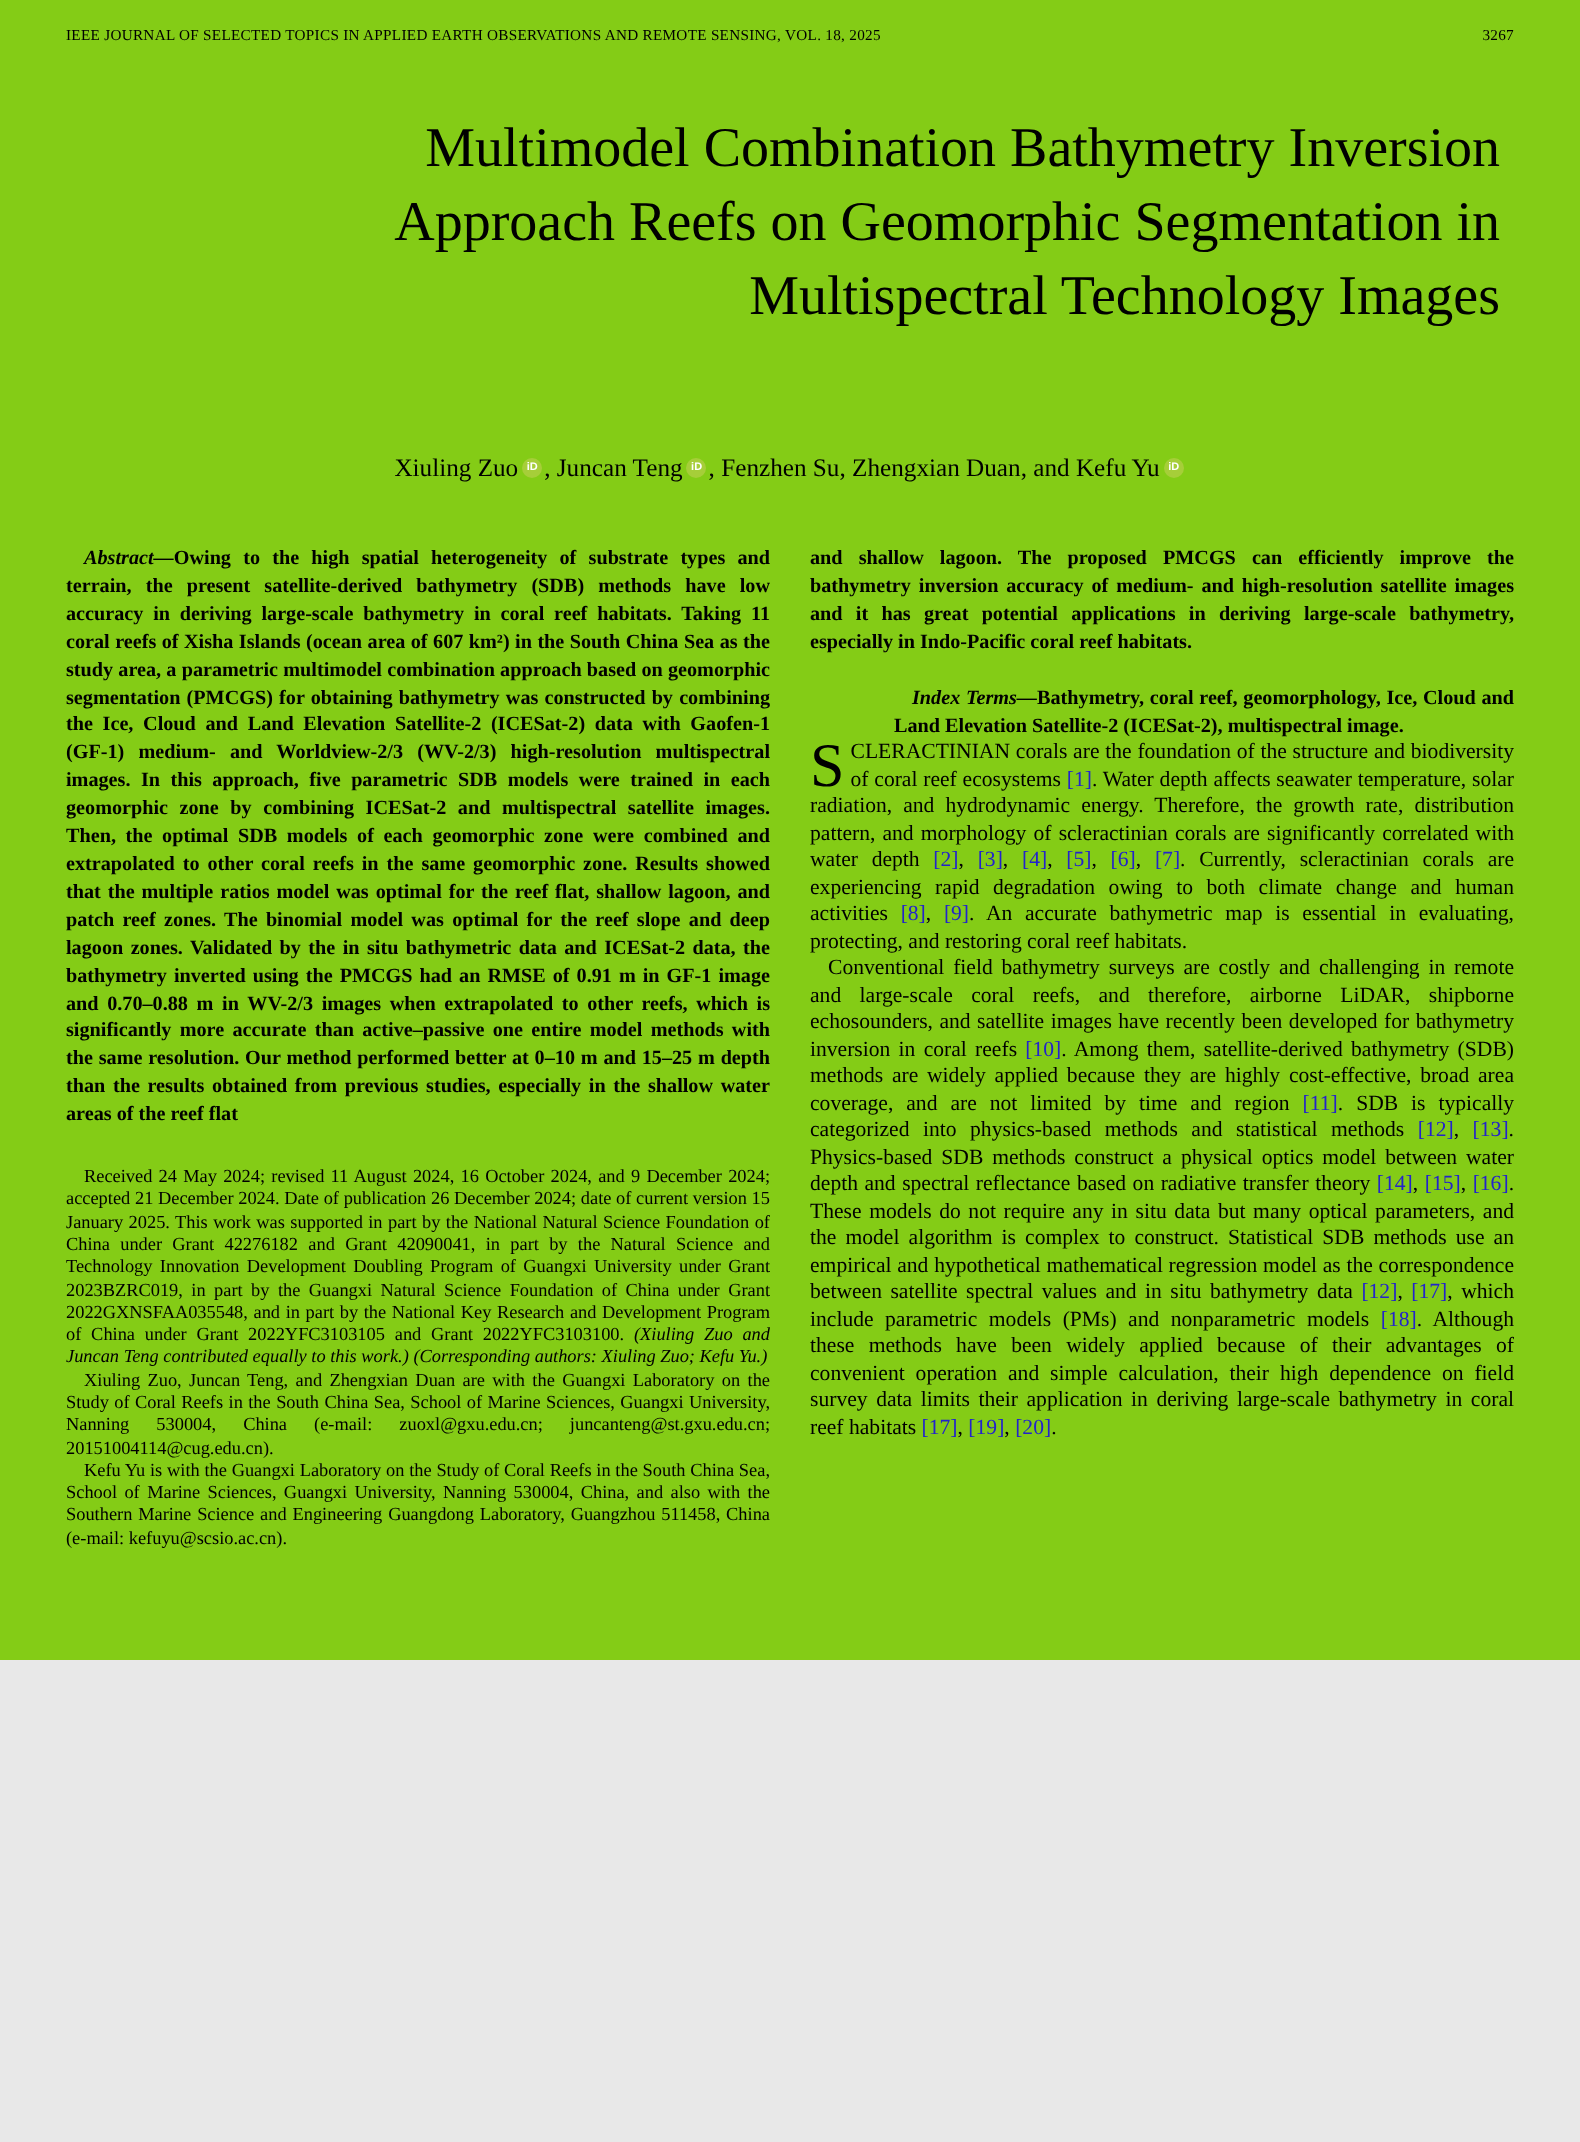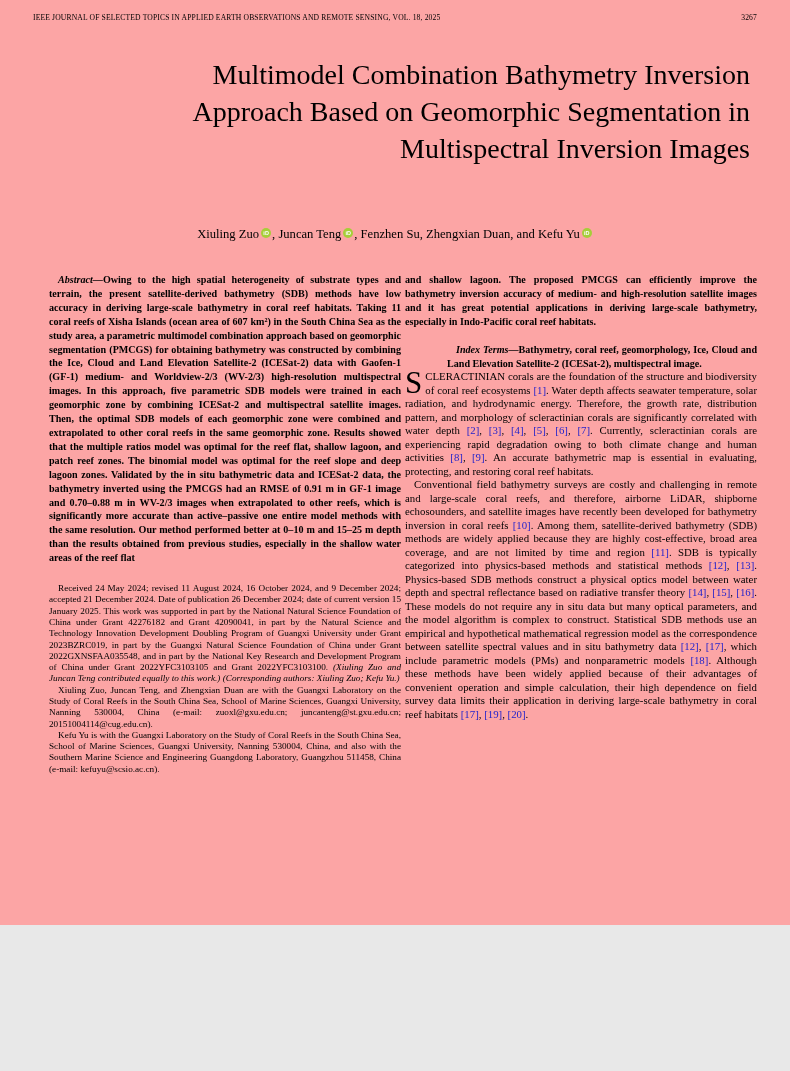--- a/index.html
+++ b/index.html
@@ -1,20 +1,20 @@
 <!DOCTYPE html>
 <html style="--citation-blue: #2323CC; --orcid-green: #A6CE39;"><head>
 <meta charset="utf-8">
 <style>
   html, body { margin: 0; padding: 0; background: #e8e8e8; }
   .page {
     position: relative;
     width: 790px;
-    height: 925px;
-    background: #fca5a5;
+    height: 830px;
+    background: #84cc16;
     margin: 0 auto;
     overflow: hidden;
     font-family: "Liberation Serif", serif;
     color: #000;
   }
   .running-head {
     position: absolute;
     top: 13px; left: 33px; width: 724px;
     display: flex;
     justify-content: space-between;
@@ -51,21 +51,21 @@
     margin-left: 2px;
     margin-right: 1px;
     cursor: pointer;
   }
   .col {
     position: absolute;
     top: 273px;
     width: 352px;
     text-align: justify;
   }
-  .col-left { left: 33px; margin-left: 16px; }
+  .col-left { left: 33px; }
   .col-right { left: 405px; }
   .abstract {
     margin: 0;
     font-size: 10.1px;
     line-height: 13.9px;
     font-weight: bold;
   }
   .indent { text-indent: 9px; }
   .lbl-ital { font-style: italic; }
   .index-terms { margin-top: 14px; margin-left: 42px; }
@@ -110,22 +110,22 @@
 
 <div class="page">
 
   <div class="running-head">
     <span>IEEE JOURNAL OF SELECTED TOPICS IN APPLIED EARTH OBSERVATIONS AND REMOTE SENSING, VOL. 18, 2025</span>
     <span>3267</span>
   </div>
 
   <h1 class="paper-title">
     <div>Multimodel Combination Bathymetry Inversion</div>
-    <div>Approach Based on Geomorphic Segmentation in</div>
-    <div>Multispectral Inversion Images</div>
+    <div>Approach Reefs on Geomorphic Segmentation in</div>
+    <div>Multispectral Technology Images</div>
   </h1>
 
   <div class="authors"><span>Xiuling Zuo</span><span class="orcid">iD</span><span>, </span><span>Juncan Teng</span><span class="orcid">iD</span><span>, </span><span>Fenzhen Su</span><span>, </span><span>Zhengxian Duan</span><span>, and </span><span>Kefu Yu</span><span class="orcid">iD</span></div>
 
   <div class="col col-left">
     <p class="abstract indent"><span class="lbl-ital">Abstract—</span><span>Owing to the high spatial heterogeneity of substrate types and terrain, the present satellite-derived bathymetry (SDB) methods have low accuracy in deriving large-scale bathymetry in coral reef habitats. Taking 11 coral reefs of Xisha Islands (ocean area of 607 km²) in the South China Sea as the study area, a parametric multimodel combination approach based on geomorphic segmentation (PMCGS) for obtaining bathymetry was constructed by combining the Ice, Cloud and Land Elevation Satellite-2 (ICESat-2) data with Gaofen-1 (GF-1) medium- and Worldview-2/3 (WV-2/3) high-resolution multispectral images. In this approach, five parametric SDB models were trained in each geomorphic zone by combining ICESat-2 and multispectral satellite images. Then, the optimal SDB models of each geomorphic zone were combined and extrapolated to other coral reefs in the same geomorphic zone. Results showed that the multiple ratios model was optimal for the reef flat, shallow lagoon, and patch reef zones. The binomial model was optimal for the reef slope and deep lagoon zones. Validated by the in situ bathymetric data and ICESat-2 data, the bathymetry inverted using the PMCGS had an RMSE of 0.91 m in GF-1 image and 0.70–0.88 m in WV-2/3 images when extrapolated to other reefs, which is significantly more accurate than active–passive one entire model methods with the same resolution. Our method performed better at 0–10 m and 15–25 m depth than the results obtained from previous studies, especially in the shallow water areas of the reef flat</span></p>
 
     <div class="footnote">
       <p><span>Received 24 May 2024; revised 11 August 2024, 16 October 2024, and 9 December 2024; accepted 21 December 2024. Date of publication 26 December 2024; date of current version 15 January 2025. This work was supported in part by the National Natural Science Foundation of China under Grant 42276182 and Grant 42090041, in part by the Natural Science and Technology Innovation Development Doubling Program of Guangxi University under Grant 2023BZRC019, in part by the Guangxi Natural Science Foundation of China under Grant 2022GXNSFAA035548, and in part by the National Key Research and Development Program of China under Grant 2022YFC3103105 and Grant 2022YFC3103100. </span><span class="ital">(Xiuling Zuo and Juncan Teng contributed equally to this work.) (Corresponding authors: Xiuling Zuo; Kefu Yu.)</span></p>
       <p>Xiuling Zuo, Juncan Teng, and Zhengxian Duan are with the Guangxi Laboratory on the Study of Coral Reefs in the South China Sea, School of Marine Sciences, Guangxi University, Nanning 530004, China (e-mail: zuoxl@gxu.edu.cn; juncanteng@st.gxu.edu.cn; 20151004114@cug.edu.cn).</p>

